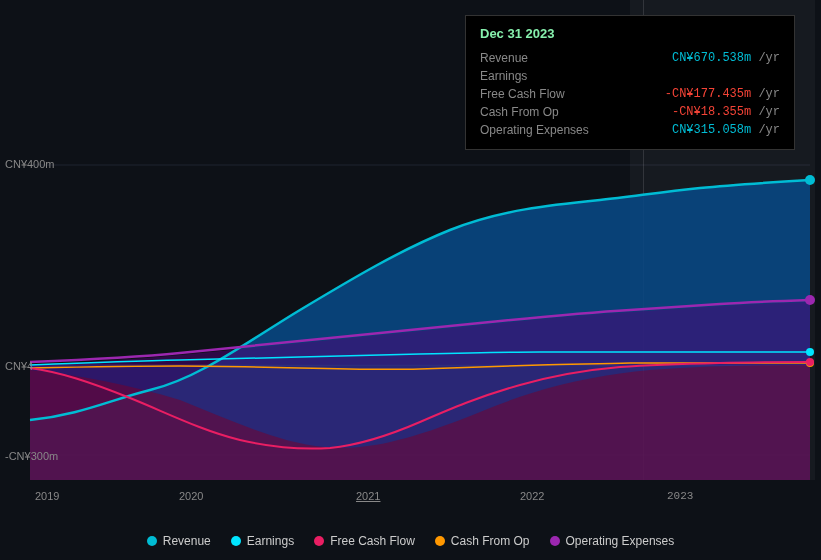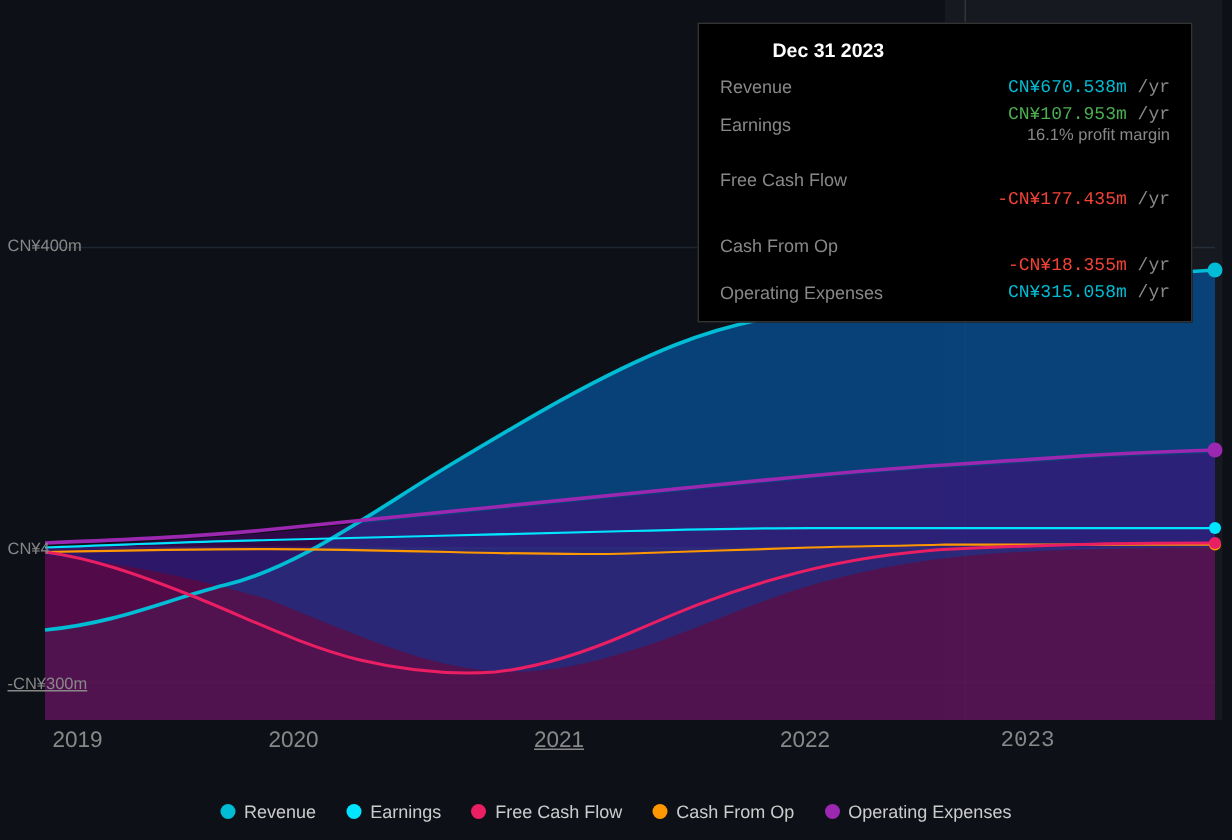--- a/index.html
+++ b/index.html
@@ -25,25 +25,24 @@
       top: 15px;
       left: 465px;
       background: #000;
       border: 1px solid #333;
       padding: 10px 14px;
       width: 330px;
       z-index: 10;
     }
 
     .tooltip-title {
-      color: #ffffff;
+      color: #86efac;
       font-size: 13px;
       font-weight: bold;
       margin-bottom: 8px;
-      margin-left: 35px;
     }
 
     .tooltip-row {
       display: flex;
       justify-content: space-between;
       align-items: center;
       padding: 2px 0;
     }
 
     .tooltip-label {
@@ -60,35 +59,35 @@
 
     .tooltip-sub {
       color: #ccc;
       font-size: 11px;
       margin-top: 1px;
       text-align: right;
     }
 
     .val-cyan { color: #00bcd4; }
     .val-green { color: #4caf50; }
-    .val-red { color: #f44336; margin-top: 26px; }
+    .val-red { color: #f44336; }
 
     
     .y-label {
       position: absolute;
       color: #888;
       font-size: 11px;
       left: 5px;
     }
 
     
     .x-label {
       position: absolute;
       color: #888;
-      font-size: 15px;
+      font-size: 11px;
       bottom: 58px;
     }
 
     
     .legend {
       position: absolute;
       bottom: 12px;
       left: 0;
       right: 0;
       display: flex;
@@ -168,42 +167,38 @@
 
     <circle cx="810" cy="363" r="4" fill="#ff9800"></circle>
 
     <circle cx="810" cy="362" r="4" fill="#e91e63"></circle>
 
     <circle cx="810" cy="352" r="4" fill="#00e5ff"></circle>
   </svg>
 
   <div class="y-label" style="top: 158px;">CN¥400m</div>
   <div class="y-label" style="top: 360px;">CN¥4</div>
-  <div class="y-label" style="top: 450px; text-decoration: underline;">-CN¥300m</div>
+  <div class="y-label" style="top: 450px;">-CN¥300m</div>
 
   <div class="x-label" style="left: 35px;">2019</div>
   <div class="x-label" style="left: 179px;">2020</div>
   <div class="x-label" style="left: 356px; text-decoration: underline;">2021</div>
   <div class="x-label" style="left: 520px;">2022</div>
   <div class="x-label" style="left: 667px; font-family: Liberation Mono, monospace;">2023</div>
 
   <div class="tooltip-panel">
     <div class="tooltip-title">Dec 31 2023</div>
 
     <div class="tooltip-row">
       <span class="tooltip-label">Revenue</span>
       <span class="tooltip-value val-cyan">CN¥670.538m <span style="color:#888">/yr</span></span>
     </div>
 
     <div class="tooltip-row">
       <span class="tooltip-label">Earnings</span>
-      <div style="text-align:right">
-        <div class="tooltip-value val-green">CN¥107.953m <span style="color:#888">/yr</span></div>
-        <div class="tooltip-sub" style="color:#888">16.1% profit margin</div>
-      </div>
     </div>
 
     <div class="tooltip-row">
       <span class="tooltip-label">Free Cash Flow</span>
       <span class="tooltip-value val-red">-CN¥177.435m <span style="color:#888">/yr</span></span>
     </div>
 
     <div class="tooltip-row">
       <span class="tooltip-label">Cash From Op</span>
       <span class="tooltip-value val-red">-CN¥18.355m <span style="color:#888">/yr</span></span>

